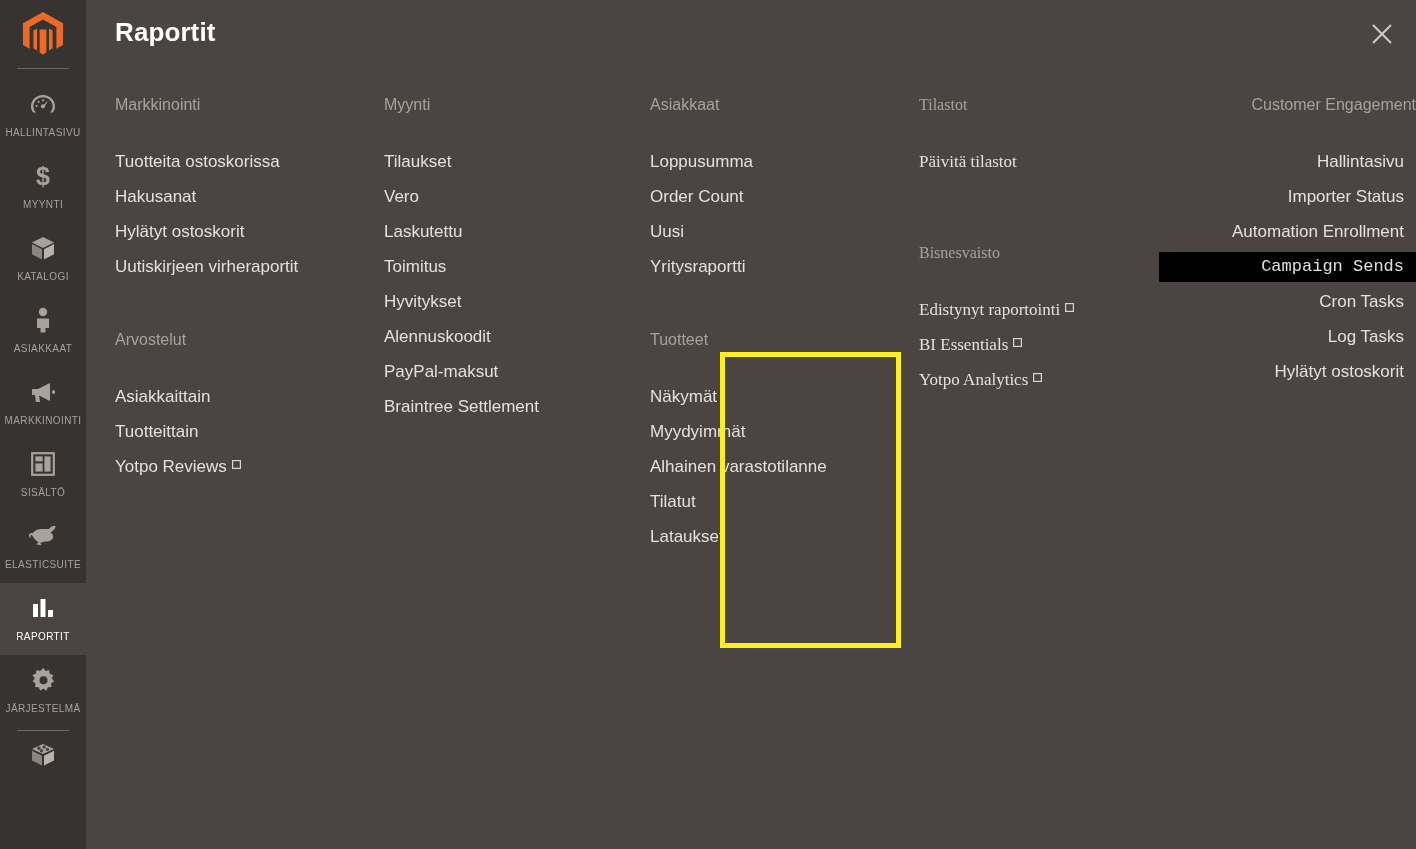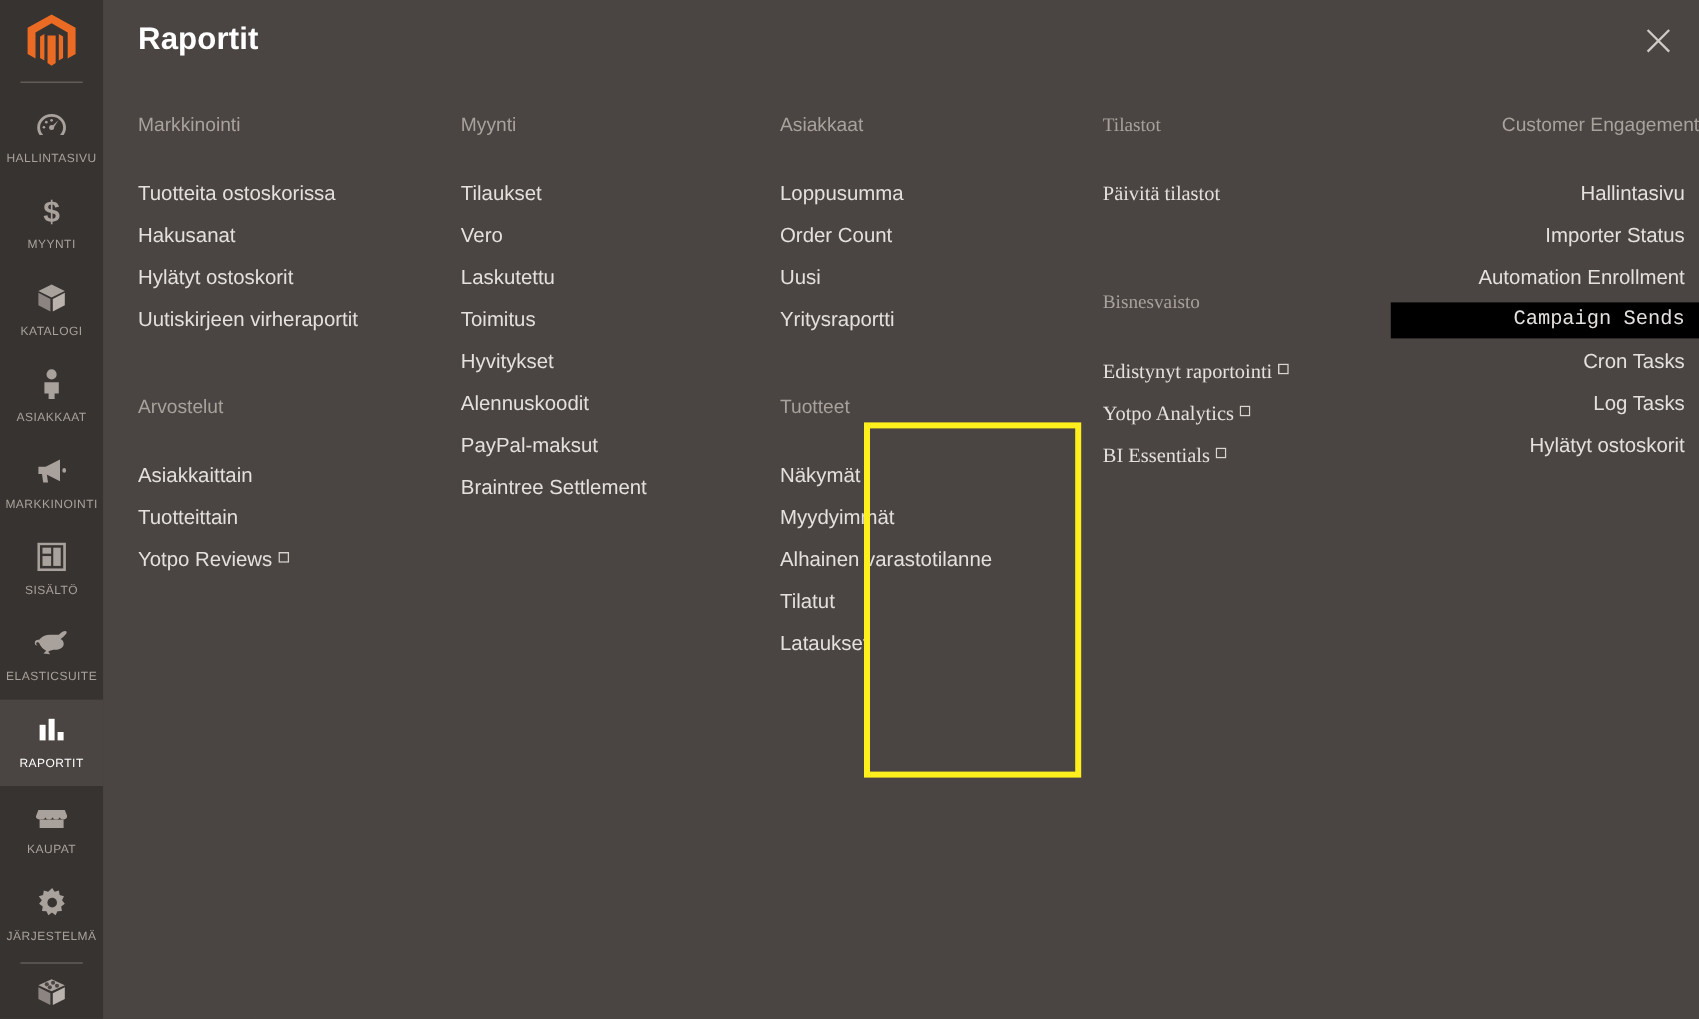--- a/index.html
+++ b/index.html
@@ -288,29 +288,20 @@
       <span class="nav-icon">
         <svg width="26" height="24" viewBox="0 0 26 24">
             <rect x="3" y="8" width="5" height="13" fill="#ffffff"></rect>
             <rect x="10.5" y="3" width="5" height="18" fill="#ffffff"></rect>
             <rect x="18" y="14" width="5" height="7" fill="#ffffff"></rect>
           </svg>
       </span>
       <span class="nav-label">RAPORTIT</span>
     </a>
 
-    <a class="nav-item" href="#">
-      <span class="nav-icon">
-        <svg width="26" height="22" viewBox="0 0 26 22">
-            <path d="M2 6h22l2 5c0 1.8-1.4 3-3.2 3-1.5 0-2.6-.9-3-2-0.4 1.1-1.6 2-3 2s-2.6-.9-3-2c-.4 1.1-1.6 2-3 2s-2.6-.9-3-2c-.4 1.1-1.5 2-3 2C.9 14-.5 12.8 0 11z" fill="#a9a19c"></path>
-            <rect x="3" y="14" width="20" height="7" fill="#a9a19c"></rect>
-          </svg>
-      </span>
-      <span class="nav-label">KAUPAT</span>
-    </a>
 
     <a class="nav-item" href="#">
       <span class="nav-icon">
         <svg width="25" height="25" viewBox="0 0 25 25">
             <path d="M12.5 0l2 3.1 3.6-1 .6 3.7 3.6 1.1-1.6 3.4 2.3 2.9-3 2.2.6 3.7-3.7.2-1.6 3.4-3-2.2-3 2.2-1.6-3.4-3.7-.2.6-3.7-3-2.2 2.3-2.9L1.3 6.9l3.6-1.1.6-3.7 3.6 1z" fill="#a9a19c"></path>
             <circle cx="12.5" cy="12.2" r="4" fill="#373330"></circle>
           </svg>
       </span>
       <span class="nav-label">JÄRJESTELMÄ</span>
     </a>
@@ -417,25 +408,25 @@
           </div>
         </div>
         <div class="group-gap" style="height:62px;"></div>
         <div class="group">
           <div class="group-title">Bisnesvaisto</div>
           <div class="group-links">
             <a class="menu-link" href="#"><span>Edistynyt raportointi</span><span class="ext-icon"><svg width="9" height="9" viewBox="0 0 9 9">
                     <rect x="0.6" y="0.6" width="7.8" height="7.8" fill="none" stroke="#d8d4d0" stroke-width="1.2"></rect>
                     <rect x="2.6" y="2.6" width="3.8" height="3.8" fill="#4a4542"></rect>
                   </svg></span></a>
-            <a class="menu-link" href="#"><span>Yotpo Analytics</span><span class="ext-icon"><svg width="9" height="9" viewBox="0 0 9 9">
+            <a class="menu-link" href="#"><span>BI Essentials</span><span class="ext-icon"><svg width="9" height="9" viewBox="0 0 9 9">
                     <rect x="0.6" y="0.6" width="7.8" height="7.8" fill="none" stroke="#d8d4d0" stroke-width="1.2"></rect>
                     <rect x="2.6" y="2.6" width="3.8" height="3.8" fill="#4a4542"></rect>
                   </svg></span></a>
-            <a class="menu-link" href="#"><span>BI Essentials</span><span class="ext-icon"><svg width="9" height="9" viewBox="0 0 9 9">
+            <a class="menu-link" href="#"><span>Yotpo Analytics</span><span class="ext-icon"><svg width="9" height="9" viewBox="0 0 9 9">
                     <rect x="0.6" y="0.6" width="7.8" height="7.8" fill="none" stroke="#d8d4d0" stroke-width="1.2"></rect>
                     <rect x="2.6" y="2.6" width="3.8" height="3.8" fill="#4a4542"></rect>
                   </svg></span></a>
           </div>
         </div>
       </div>
 
       <div class="col col-5">
         <div class="group">
           <div class="group-title">Customer Engagement</div>

